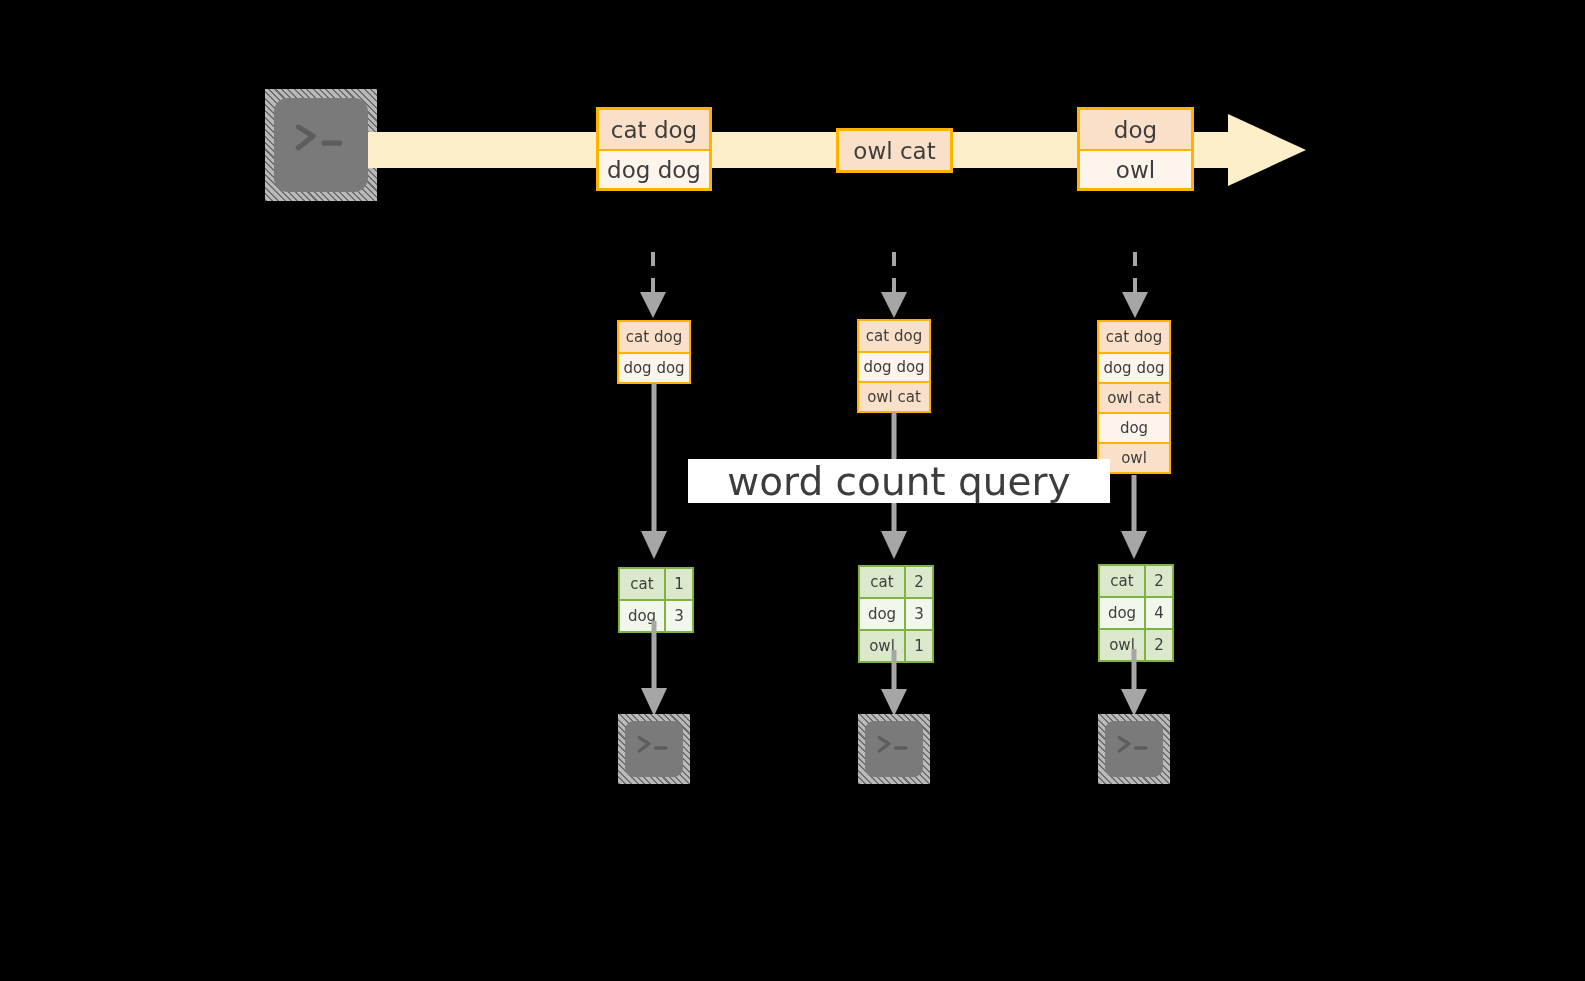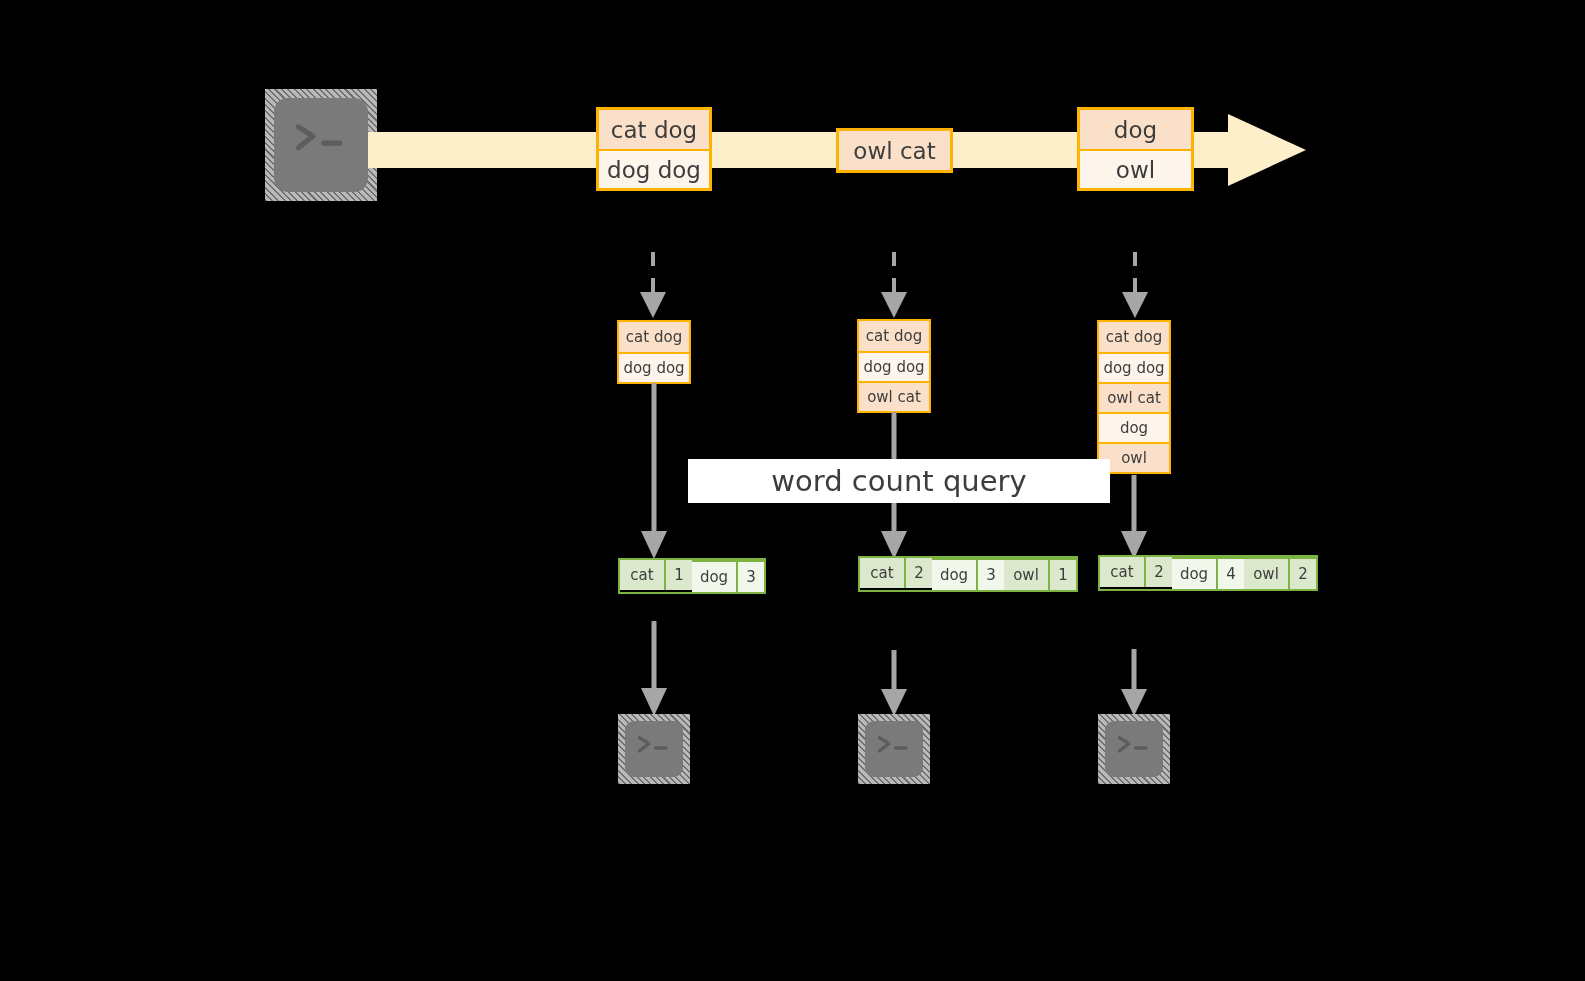--- a/index.html
+++ b/index.html
@@ -86,21 +86,22 @@
   .msgbox.mini { border-width: 2px; }
   .msgbox.mini .row { height: 30px; font-size: 15px; }
   .msgbox.mini .row + .row { border-top: 2px solid #ffb300; }
 
   
   .restable {
     position: absolute;
     box-sizing: border-box;
     border: 2px solid #7cb342;
     display: flex;
-    flex-direction: row;
+    flex-direction: column;
+    margin-top: 9px;
   }
   .restable .trow {
     display: flex;
     height: 30px;
   }
   .restable .trow + .trow { border-top: 2px solid #7cb342; }
   .restable .tcell {
     box-sizing: border-box;
     display: flex;
     align-items: center;
@@ -118,21 +119,21 @@
   .conn svg { display: block; }
 
   
   .query-banner {
     position: absolute;
     background: #ffffff;
     display: flex;
     align-items: center;
     justify-content: center;
     color: #3d3d3d;
-    font-size: 29px;
+    font-size: 39px;
     white-space: nowrap;
   }
 </style>
 </head>
 <body>
 
 <div id="stage">
 
   <div class="terminal" style="left:265px; top:89px; width:112px; height:112px;">
     <div class="hatch"></div>

